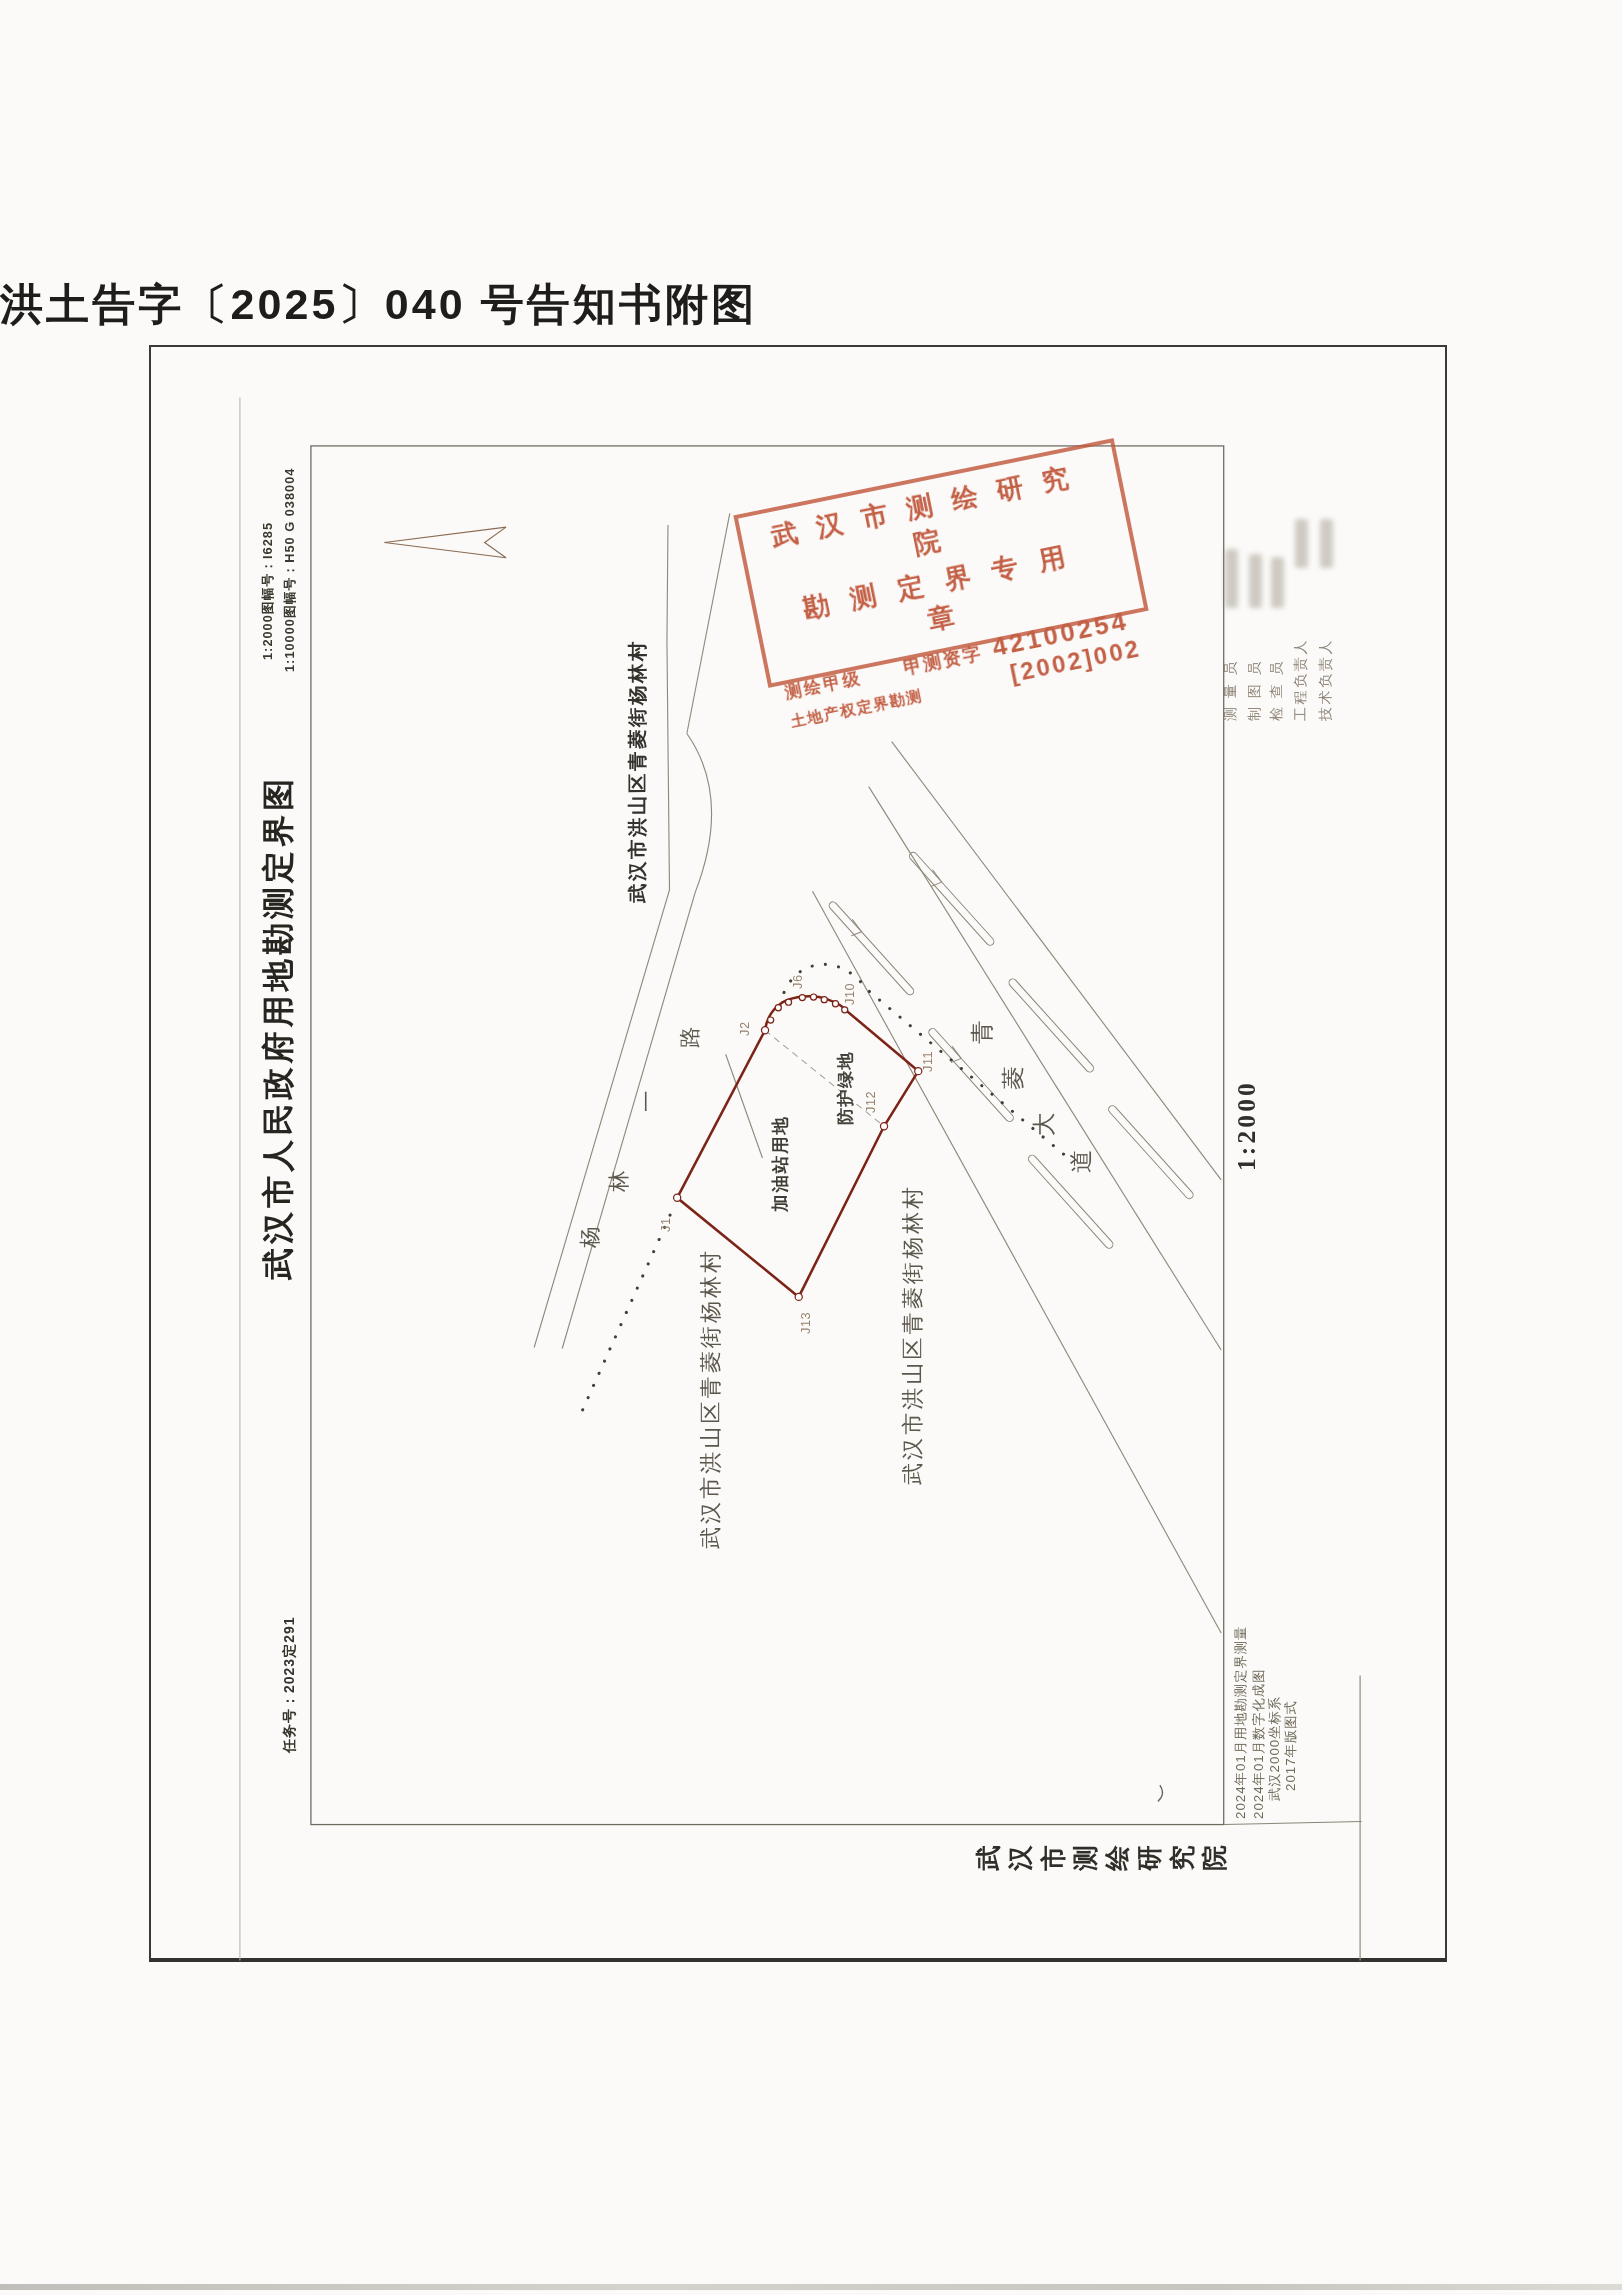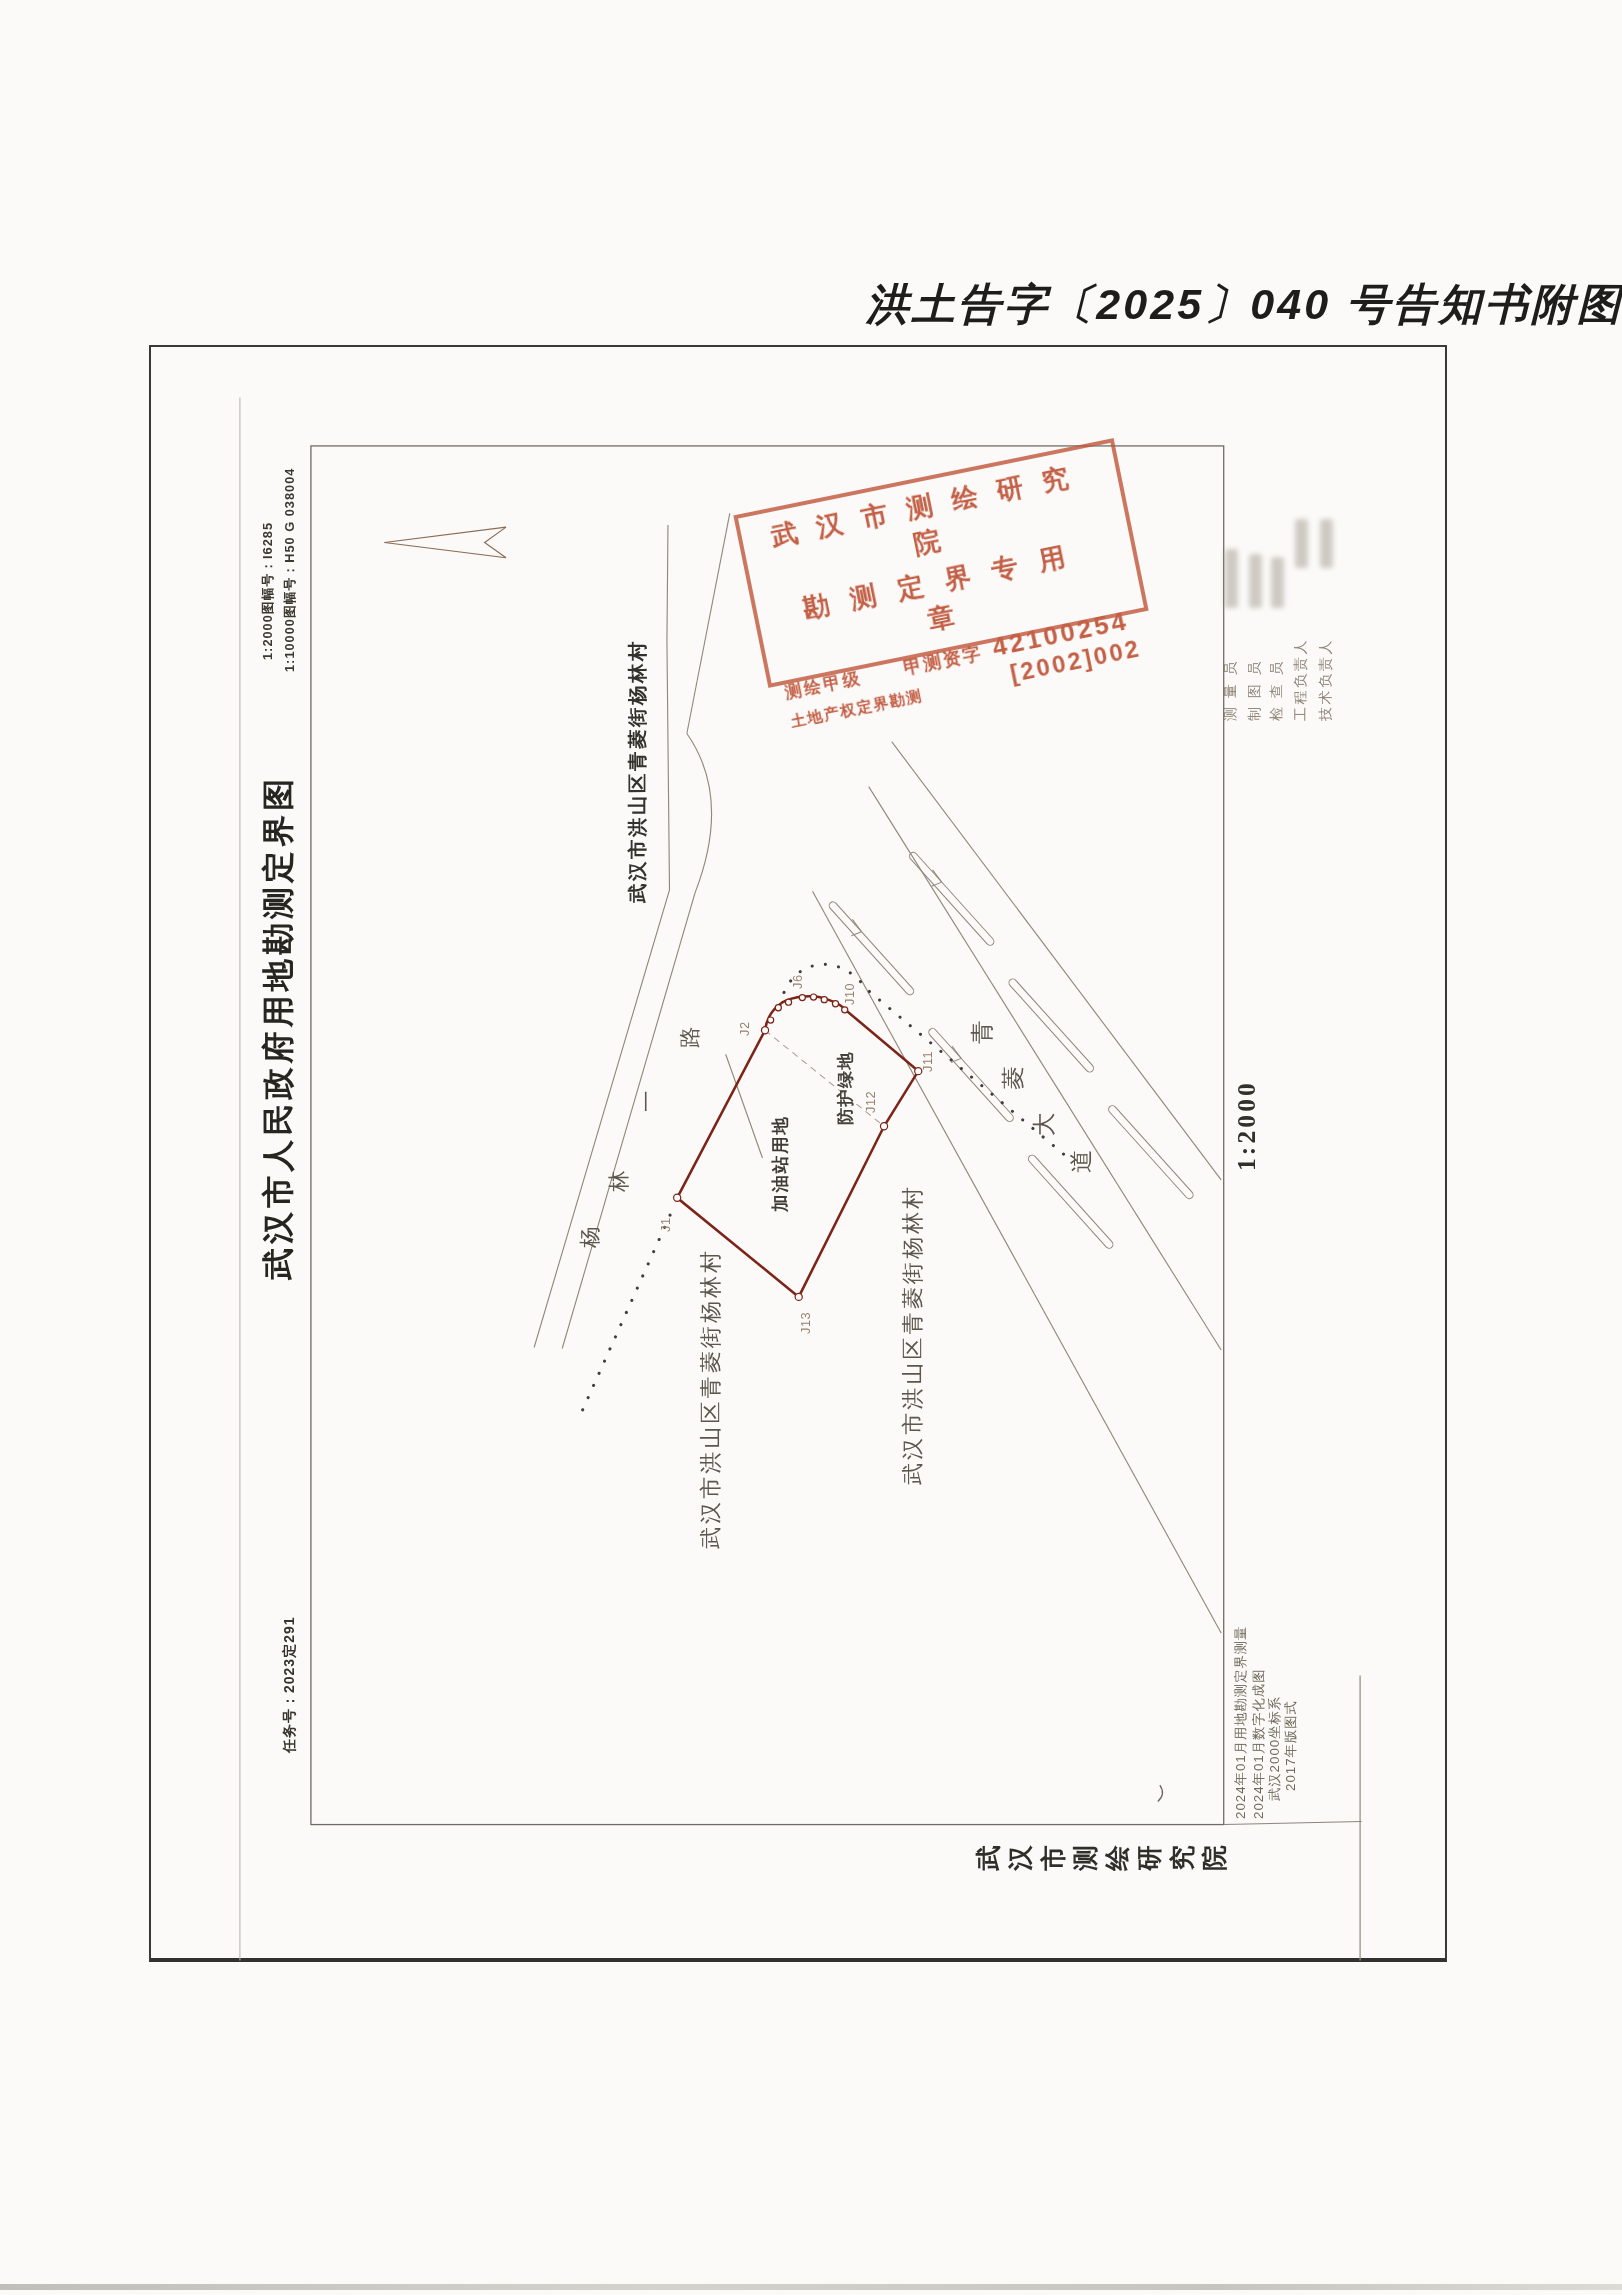--- a/index.html
+++ b/index.html
@@ -10,22 +10,22 @@
     color:#2b2a27;overflow:hidden;
   }
   
   .vtext{
     position:absolute;white-space:nowrap;
     transform:rotate(-90deg);transform-origin:0 0;
     line-height:1;
   }
   .doc-title{
     position:absolute;left:0;top:276px;width:1623px;
-    text-align:right;font-size:43px;font-weight:bold;
-    letter-spacing:3.1px;color:#1e1d1b;font-style:italic;
+    text-align:left;font-size:43px;font-weight:bold;
+    letter-spacing:3.1px;color:#1e1d1b;
   }
   .outer-box{
     position:absolute;left:149px;top:345px;width:1294px;height:1611px;
     border:2px solid #3b3935;border-bottom:4.6px solid #34322e;
     background:transparent;
   }
   .map-title{font-size:32px;font-weight:bold;letter-spacing:4.1px;color:#26251f;}
   .task-no{font-size:14px;font-weight:bold;letter-spacing:1px;color:#36342c;}
   .sheet-no{font-size:12.8px;font-weight:bold;letter-spacing:1px;color:#3a382f;}
   .scale-text{font-size:25.5px;font-family:"Liberation Serif",serif;font-weight:bold;letter-spacing:3.1px;color:#32302a;}

